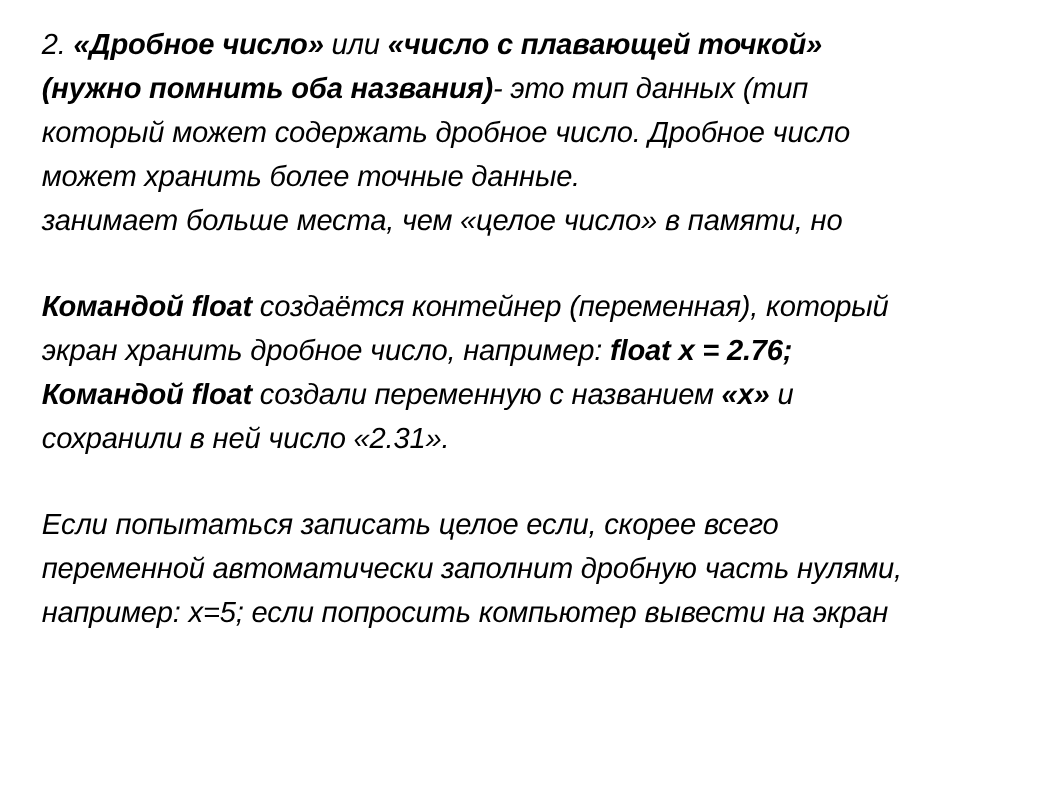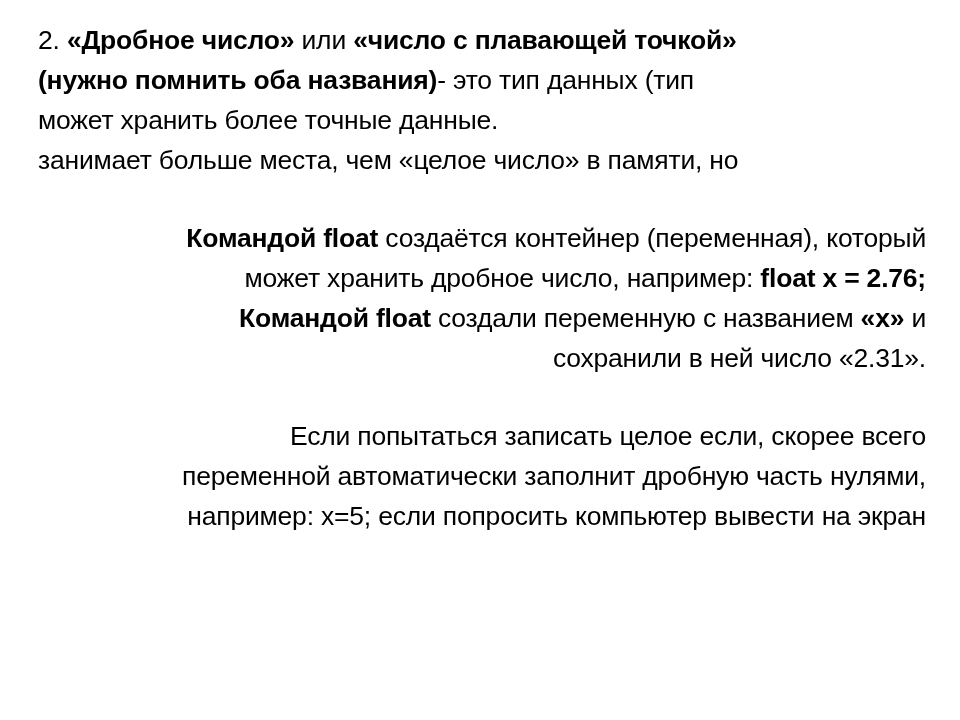--- a/index.html
+++ b/index.html
@@ -12,57 +12,58 @@
     background: #ffffff;
     overflow: hidden;
     font-family: "Liberation Sans", "DejaVu Sans", sans-serif;
     color: #000000;
   }
   .slide {
     box-sizing: border-box;
     width: 960px;
     height: 548px;
     padding: 20px 34px 0 38px;
+    font-style: italic;
   }
   .text-block {
     font-size: 26.5px;
     line-height: 40px;
     letter-spacing: -0.2px;
   }
   .paragraph {
     margin: 0;
   }
   .paragraph + .paragraph {
     margin-top: 38px;
-    text-align: right;
   }
   .line {
     white-space: nowrap;
   }
   .run {
     font-weight: 400;
   }
   .run.bold {
     font-weight: 700;
   }
 </style>
 </head>
 <body style="background: rgb(255, 255, 255);">
 
 <main class="slide">
   <div class="text-block" id="text-block" style="color: rgb(0, 0, 0);">
       <div class="paragraph">
         <div class="line"><span class="run">2. </span><span class="run bold">«Дробное число»</span><span class="run"> или </span><span class="run bold">«число с плавающей точкой»</span></div>
         <div class="line"><span class="run bold">(нужно помнить оба названия)</span><span class="run">- это тип данных (тип</span></div>
+        <div class="line"><span class="run">который может содержать дробное число. Дробное число</span></div>
         <div class="line"><span class="run">может хранить более точные данные.</span></div>
         <div class="line"><span class="run">занимает больше места, чем «целое число» в памяти, но</span></div>
       </div>
       <div class="paragraph">
         <div class="line"><span class="run bold">Командой float</span><span class="run"> создаётся контейнер (переменная), который</span></div>
-        <div class="line"><span class="run">может хранить дробное число, например: </span><span class="run bold">float x = 2.76;</span></div>
+        <div class="line"><span class="run">экран хранить дробное число, например: </span><span class="run bold">float x = 2.76;</span></div>
         <div class="line"><span class="run bold">Командой float</span><span class="run"> создали переменную с названием </span><span class="run bold">«x»</span><span class="run"> и</span></div>
         <div class="line"><span class="run">сохранили в ней число «2.31».</span></div>
       </div>
       <div class="paragraph">
         <div class="line"><span class="run">Если попытаться записать целое если, скорее всего</span></div>
         <div class="line"><span class="run">переменной автоматически заполнит дробную часть нулями,</span></div>
         <div class="line"><span class="run">например: x=5; если попросить компьютер вывести на экран</span></div>
       </div>
     </div>
 </main>

